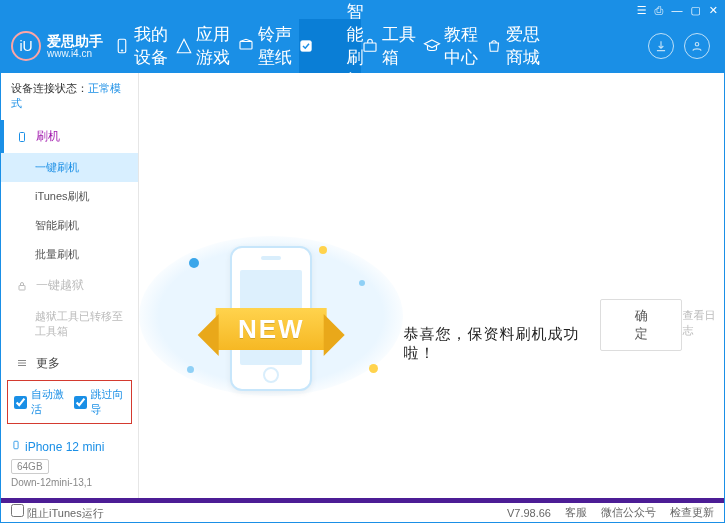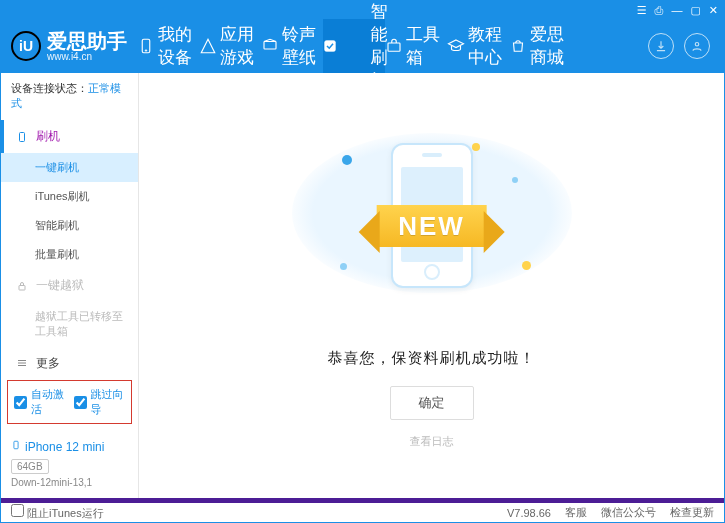--- a/index.html
+++ b/index.html
@@ -2,22 +2,22 @@
 <html><head>
 <meta charset="utf-8">
 <style>
 * { margin: 0; padding: 0; box-sizing: border-box; }
 body { width: 725px; height: 523px; font-family: "Microsoft YaHei", sans-serif; font-size: 12px; background: #fff; }
 .app { border: 1px solid #1a8fe6; width: 725px; height: 523px; display: flex; flex-direction: column; }
 .titlebar { background: #1a8fe6; height: 18px; display: flex; justify-content: flex-end; align-items: center; padding: 0 6px; gap: 8px; }
 .titlebar .wctl { color: #fff; font-size: 11px; cursor: pointer; }
 .header { background: #1a8fe6; height: 54px; display: flex; align-items: center; padding: 0 10px; }
 .brand { display: flex; align-items: center; gap: 6px; color: #fff; padding-right: 10px; }
-.brand .logo { width: 30px; height: 30px; border: 2px solid #000000; border-radius: 50%; display: flex; align-items: center; justify-content: center; font-weight: bold; font-size: 14px; }
-.brand .title { font-size: 20px; font-weight: bold; line-height: 1; }
+.brand .logo { width: 30px; height: 30px; border: 2px solid #fca5a5; border-radius: 50%; display: flex; align-items: center; justify-content: center; font-weight: normal; font-size: 14px; }
+.brand .title { font-size: 14px; font-weight: bold; line-height: 1; }
 .brand .url { font-size: 10px; opacity: .9; }
 .nav { display: flex; flex: 1; height: 100%; }
 .nav-item { width: 62px; display: flex; flex-direction: row; align-items: center; justify-content: center; color: #fff; gap: 3px; cursor: pointer; font-size: 17px; }
 .nav-item.active { background: #0a7ed6; gap: 32px; }
 .nav-item .ni-icon { width: 18px; height: 18px; display: flex; align-items: center; justify-content: center; }
 .nav-item svg { fill: #fff; stroke: #fff; }
 .header .right-ctl { display: flex; gap: 10px; align-items: center; padding-right: 4px; }
 .header .right-ctl .circ { width: 26px; height: 26px; border: 1.5px solid #bfe0f7; border-radius: 50%; display: flex; align-items: center; justify-content: center; color: #fff; cursor: pointer; }
 .body { flex: 1; display: flex; min-height: 0; }
 .sidebar { width: 138px; border-right: 1px solid #e6e6e6; display: flex; flex-direction: column; }
@@ -32,21 +32,21 @@
 .menu-sub { }
 .menu-sub .msi { padding: 7px 12px 7px 34px; color: #555; font-size: 11px; cursor: pointer; }
 .menu-sub .msi.active { background: #d8efff; color: #1a8fe6; }
 .menu-sub .msi.disabled { color: #bbb; cursor: default; }
 .highlight-box { border: 1.5px solid #d43a2f; margin: 8px 6px; padding: 6px 6px; display: flex; gap: 8px; align-items: center; }
 .highlight-box label { display: flex; align-items: center; gap: 4px; color: #1a8fe6; font-size: 11px; }
 .device { padding: 6px 10px 10px 10px; }
 .device .dname { color: #1a8fe6; font-size: 12px; display: flex; align-items: center; gap: 4px; }
 .device .dcap { display: inline-block; border: 1px solid #ccc; border-radius: 2px; font-size: 10px; color: #888; padding: 1px 5px; margin-top: 4px; }
 .device .ddown { font-size: 10px; color: #888; margin-top: 3px; }
-.main { flex: 1; display: flex; flex-direction: column; align-items: center; padding-top: 60px; position: relative; }
+.main { flex: 1; display: flex; flex-direction: row; align-items: center; padding-top: 60px; position: relative; }
 .main .illus { width: 280px; height: 160px; position: relative; }
 .illus-bg { position: absolute; inset: 0; border-radius: 50%; background: radial-gradient(ellipse at center, #eaf6ff 0%, #eaf6ff 60%, #fff 75%); }
 .phone { position: absolute; left: 50%; top: 10px; transform: translateX(-50%); width: 82px; height: 145px; background: #fff; border: 2px solid #c7e6fb; border-radius: 12px; box-shadow: 0 2px 6px rgba(0,0,0,.06); }
 .phone:before { content: ""; position: absolute; top: 8px; left: 50%; transform: translateX(-50%); width: 20px; height: 4px; background: #d9eefc; border-radius: 2px; }
 .phone:after { content: ""; position: absolute; bottom: 6px; left: 50%; transform: translateX(-50%); width: 12px; height: 12px; border: 2px solid #d9eefc; border-radius: 50%; }
 .phone .screen { position: absolute; top: 22px; bottom: 24px; left: 8px; right: 8px; background: #ddf0fd; border-radius: 2px; }
 .ribbon-wrap { position: absolute; top: 72px; left: 50%; transform: translateX(-50%); }
 .ribbon { background: linear-gradient(#ffd34d,#f6b824); color: #fff; font-weight: 900; font-size: 26px; letter-spacing: 2px; height: 42px; line-height: 42px; padding: 0 22px; position: relative; text-shadow: 0 1px 0 rgba(0,0,0,.15); }
 .ribbon:before, .ribbon:after { content: ""; position: absolute; top: 6px; width: 0; height: 0; border: 21px solid transparent; }
 .ribbon:before { left: -28px; border-right-color: #e9a81a; border-left-width: 10px; }

